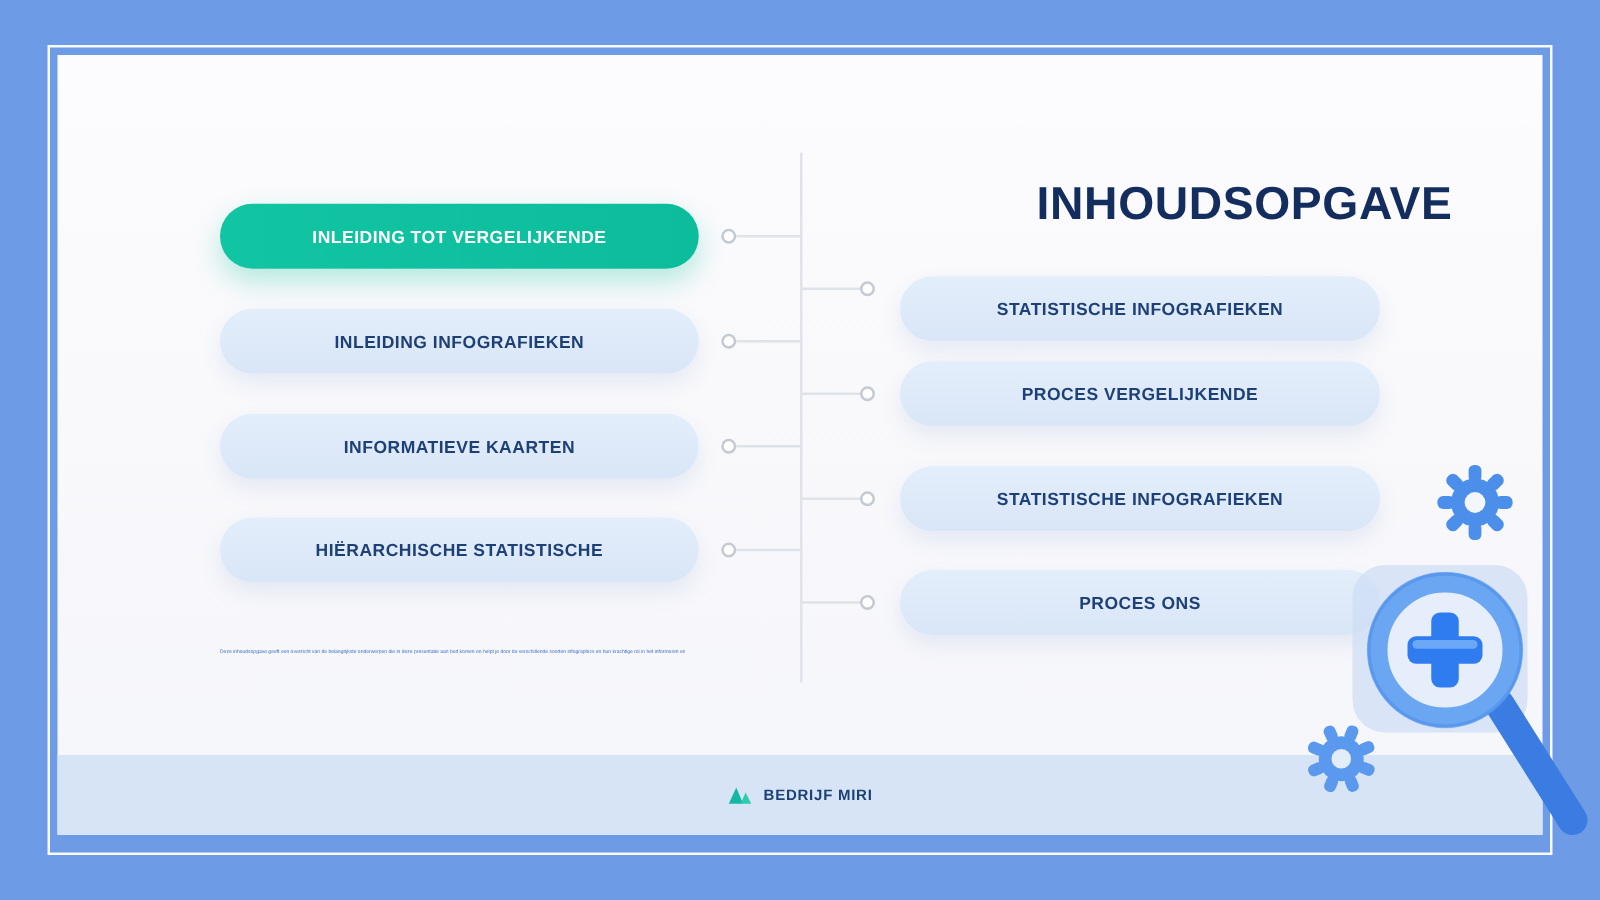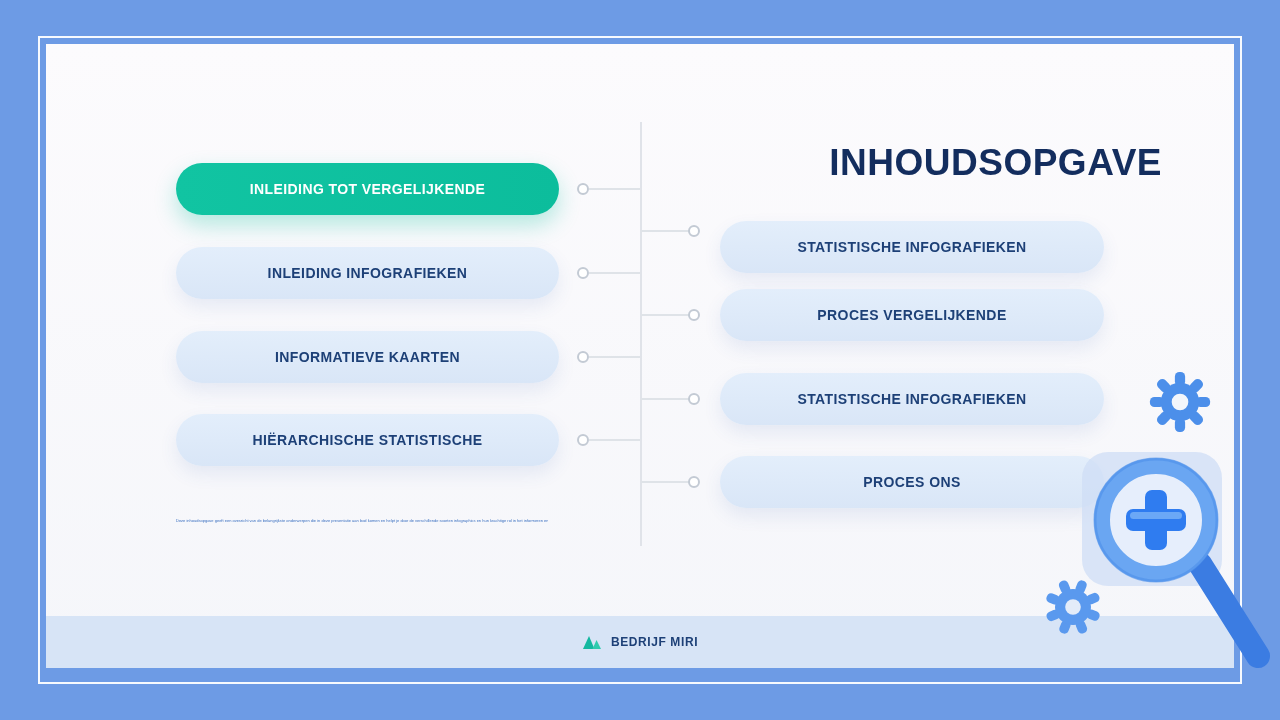--- a/index.html
+++ b/index.html
@@ -46,21 +46,21 @@
   .dot{
     position:absolute;width:8px;height:8px;border-radius:50%;
     background:#ffffff;border:2px solid #c3cad4;
   }
   .note{
     position:absolute;left:176px;top:518px;width:372px;
     font-size:4px;line-height:6px;color:#3a6fc0;
     white-space:nowrap;overflow:hidden;
   }
   .footer{
-    position:absolute;left:0;right:0;bottom:0;height:52px;
+    position:absolute;left:0;right:0;bottom:0;height:64px;
     background:#d7e4f6;
     display:flex;align-items:center;justify-content:center;gap:9px;
   }
   .footer .company{
     font-size:12px;font-weight:700;letter-spacing:.6px;color:#1d4077;
   }
   .deco{position:absolute;pointer-events:none;}
   .soft-square{
     position:absolute;left:1082px;top:452px;width:140px;height:134px;
     background:#cfdef6;border-radius:26px;opacity:.75;pointer-events:none;

